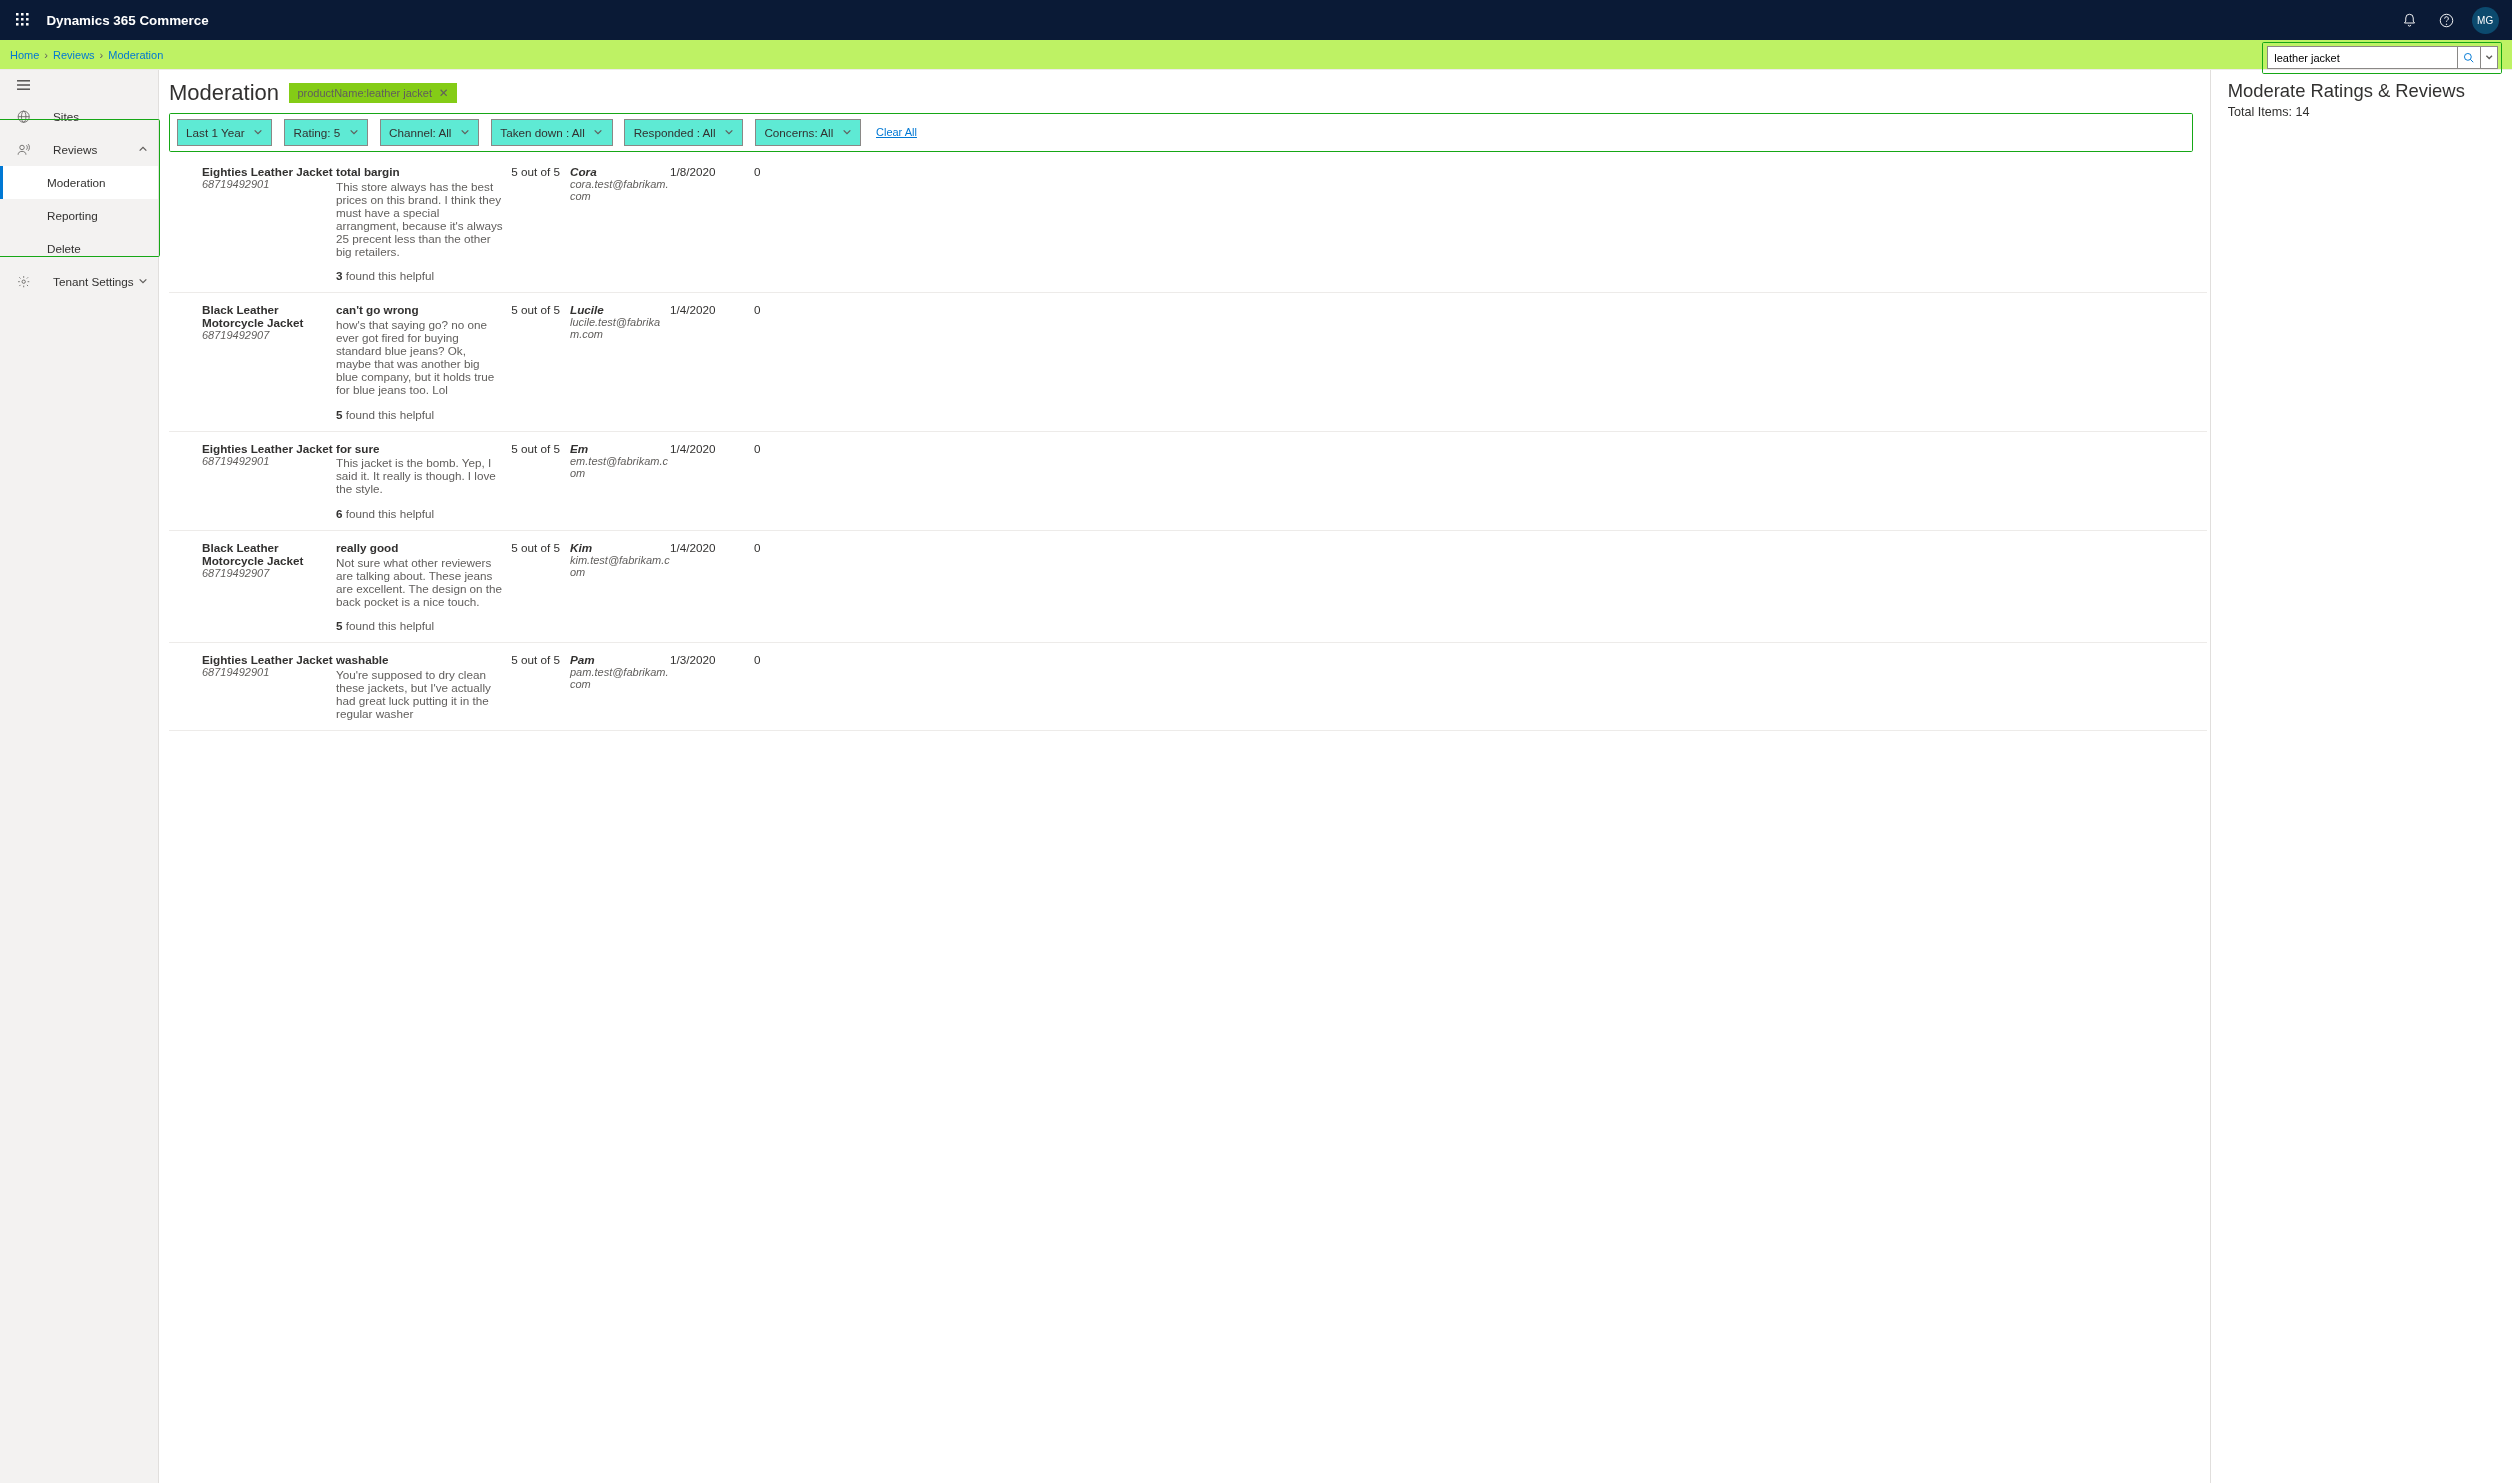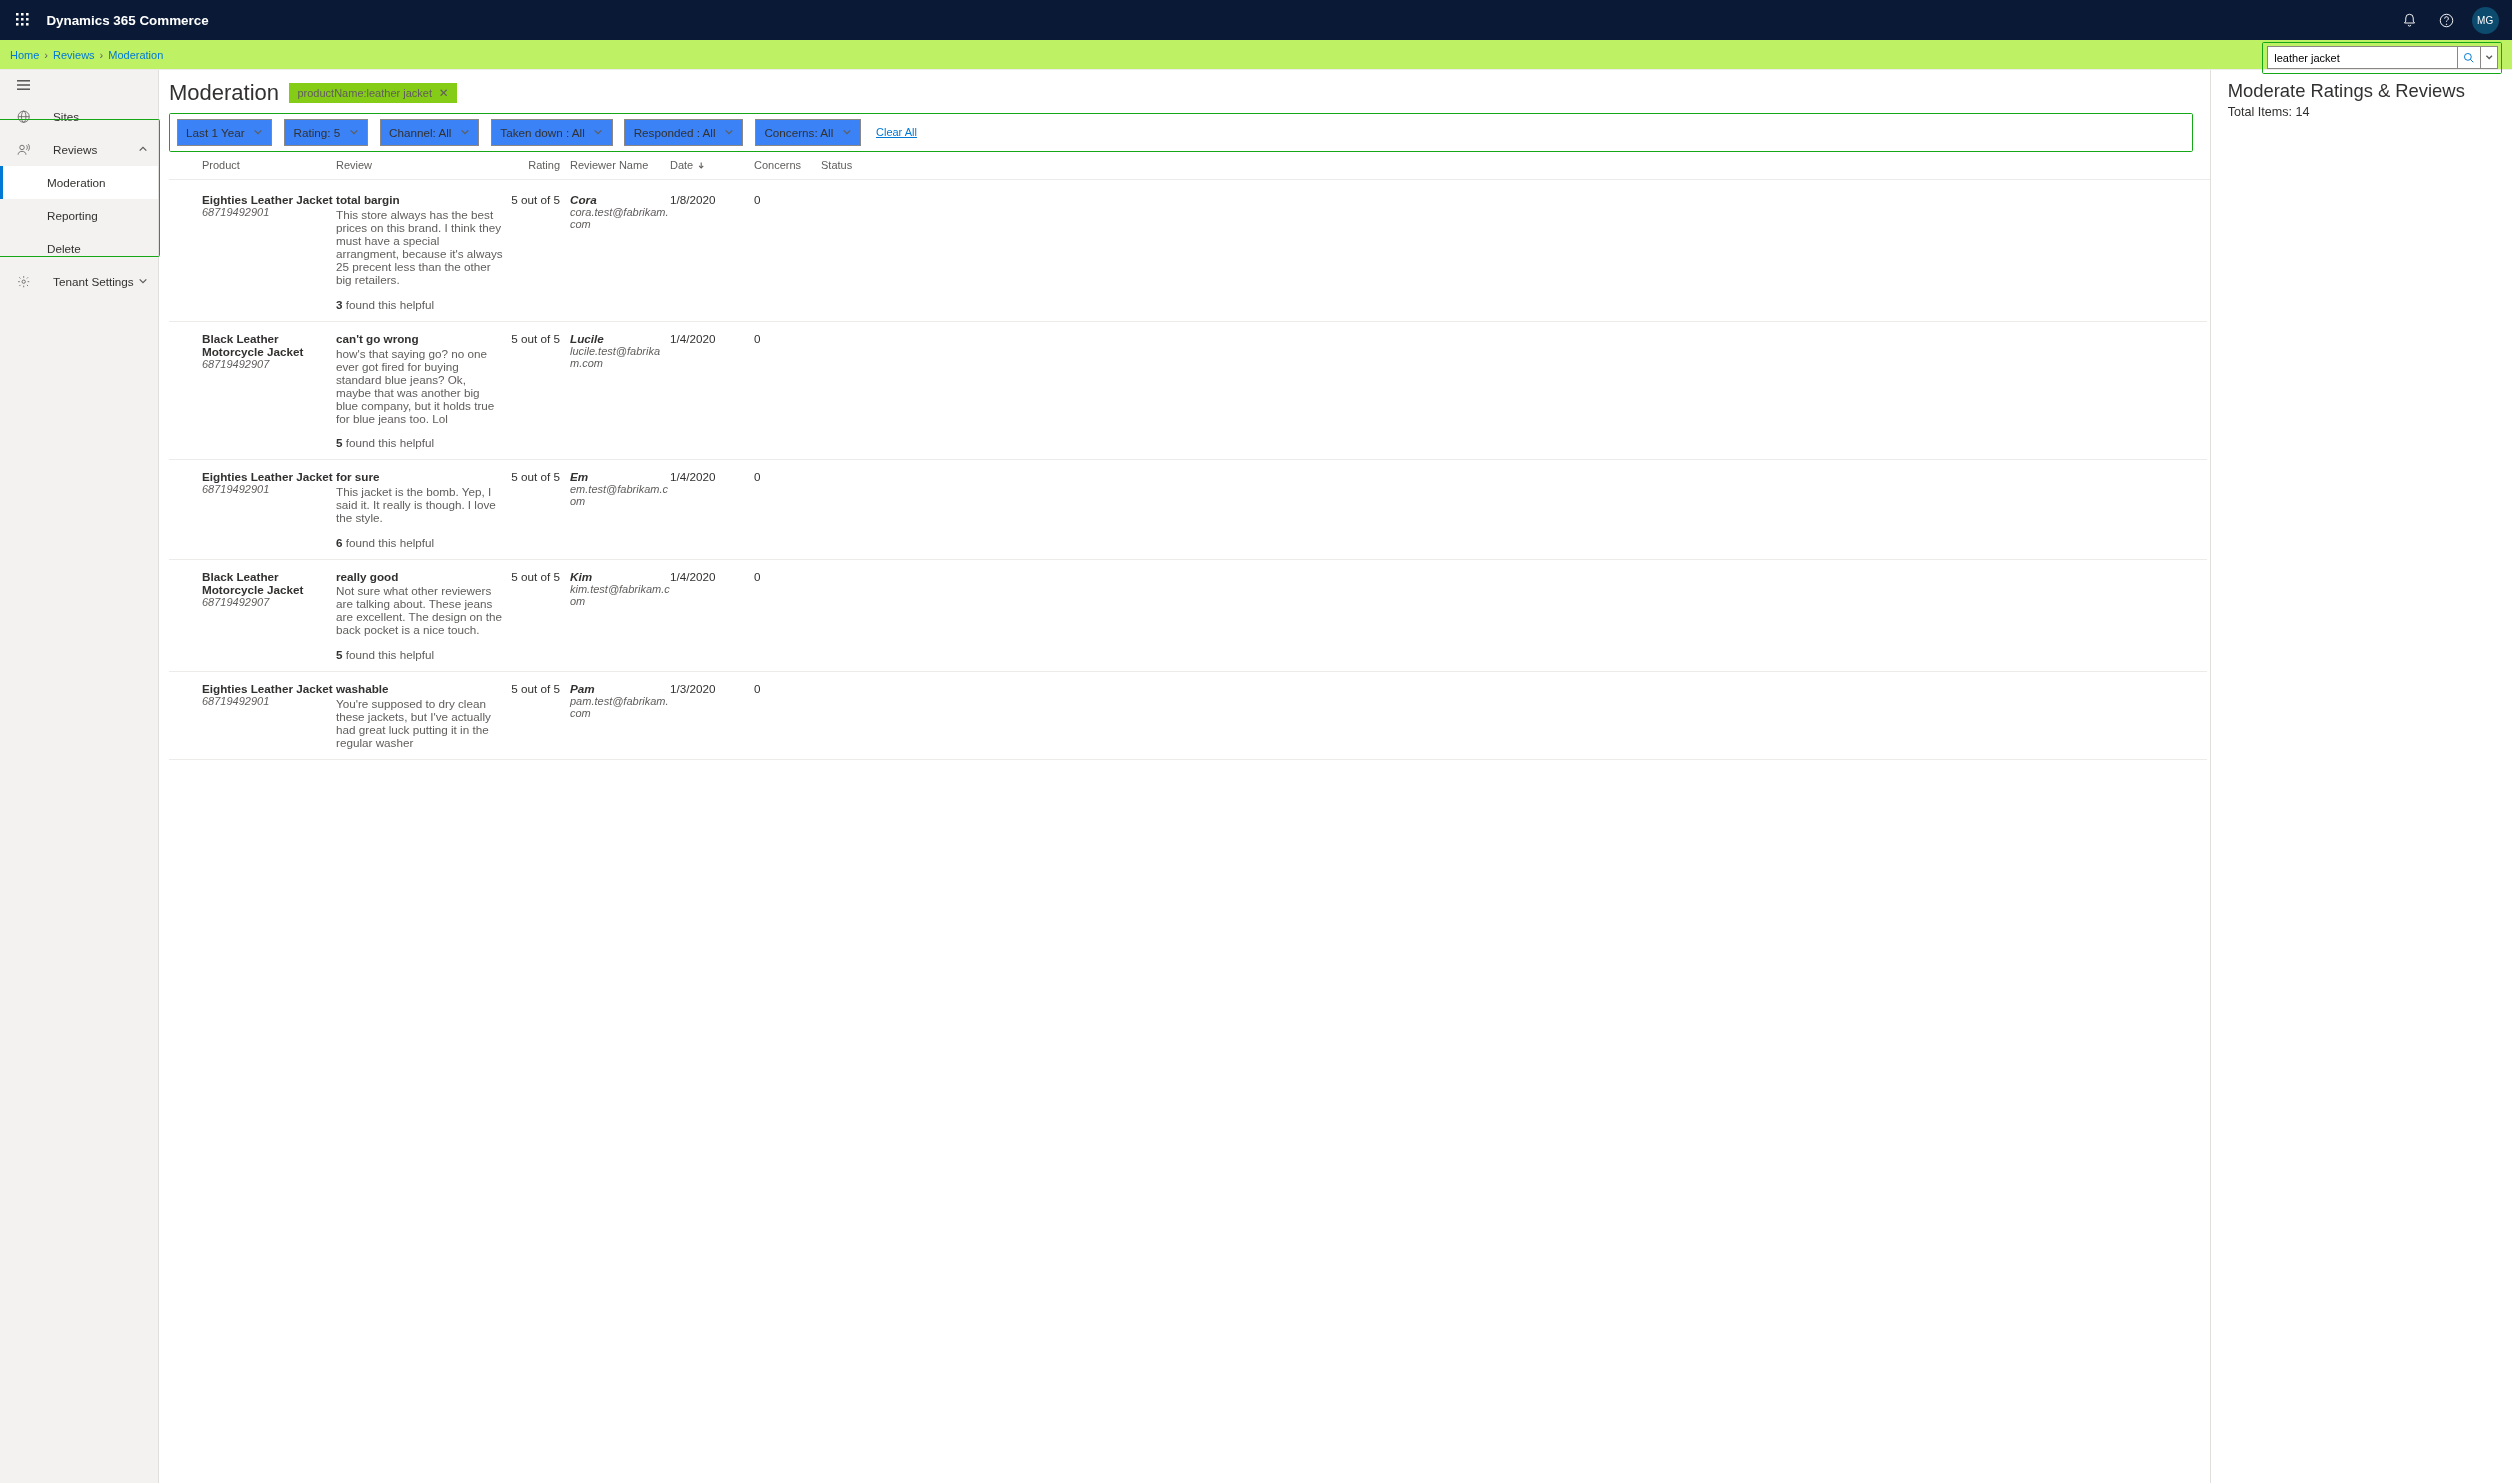--- a/index.html
+++ b/index.html
@@ -50,21 +50,21 @@
   
   .content { flex:1; display:flex; min-width:0; }
   .center { flex:1; min-width:0; display:flex; flex-direction:column; padding: 6.7px 0 0 10px; border-right:0.8px solid #e1dfdd;}
   .right { width:301px; padding: 10px 16.7px;}
   .page-head { display:flex; align-items:center; gap:10px; padding: 3.3px 0 6.7px 0;}
   .page-title { font-size:22px; font-weight:400;}
   .chip { background:#84cc16; padding:3.3px 8.4px; font-size:11px; color:#605e5c; display:flex; align-items:center; gap:6.7px;}
   .chip .x { cursor:pointer; color:#605e5c; font-size:11.7px;}
 
   .filters-wrap { border:1.7px solid #16a716; border-radius:1.7px; padding:5px 6.7px; display:flex; align-items:center; gap:11.7px; margin-right:16.7px;}
-  .filter { border:0.8px solid #8a8886; height:27px; padding:0 8.4px; display:flex; align-items:center; gap:8.4px; cursor:pointer; background:#3b82f6; font-size:11.7px;}
+  .filter { border:0.8px solid #8a8886; height:27px; padding:0 8.4px; display:flex; align-items:center; gap:8.4px; cursor:pointer; background:#5eead4; font-size:11.7px;}
   .filter .dd svg { width:10px; height:10px; stroke:#605e5c; fill:none; stroke-width:1.5;}
   .clear-all { color:#0078d4; text-decoration:underline; font-size:11px; cursor:pointer; margin-left:3.3px;}
 
   .table-wrap { flex:1; overflow-y:auto; margin-top:3.3px; margin-right:3.3px; position:relative;}
   .thead { display:grid; grid-template-columns: 33px 134px 167px 67px 100px 84px 67px 50px; height:28.5px; align-items:center; font-size:11px; color:#605e5c; border-bottom:0.8px solid #edebe9; padding-right:10px;}
   .thead .sort svg { width:8.4px; height:8.4px; stroke:#605e5c; fill:none; stroke-width:1.5; margin-left:3.3px;}
   .row { display:grid; grid-template-columns: 33px 134px 167px 67px 100px 84px 67px 50px; padding:10px 10px 10px 0; border-bottom:0.8px solid #edebe9; font-size:11.7px;}
   .row .prod-name { font-weight:600;}
   .row .prod-sku { font-style:italic; color:#605e5c; font-size:11px;}
   .row .rev-title { font-weight:600;}
@@ -239,33 +239,20 @@
           </div>
         <div class="filter">
             <span>Concerns: All</span>
             <span class="dd"><svg viewBox="0 0 12 12">
                 <polyline points="2,4 6,8 10,4"></polyline>
               </svg></span>
           </div>
         <a class="clear-all">Clear All</a>
       </div>
 
-      <div class="thead">
-        <div></div>
-        <div>Product</div>
-        <div>Review</div>
-        <div style="text-align:right;padding-right:10px;">Rating</div>
-        <div>Reviewer Name</div>
-        <div><span>Date</span><span class="sort"><svg viewBox="0 0 12 12">
-                <line x1="6" y1="2" x2="6" y2="10"></line>
-                <polyline points="3,7 6,10 9,7"></polyline>
-              </svg></span></div>
-        <div>Concerns</div>
-        <div>Status</div>
-      </div>
 
       <div class="table-wrap" id="rows-host">
           <div class="row">
     <div></div>
     <div>
       <div class="prod-name">Eighties Leather Jacket</div>
       <div class="prod-sku">68719492901</div>
     </div>
     <div>
       <div class="rev-title">total bargin</div>

